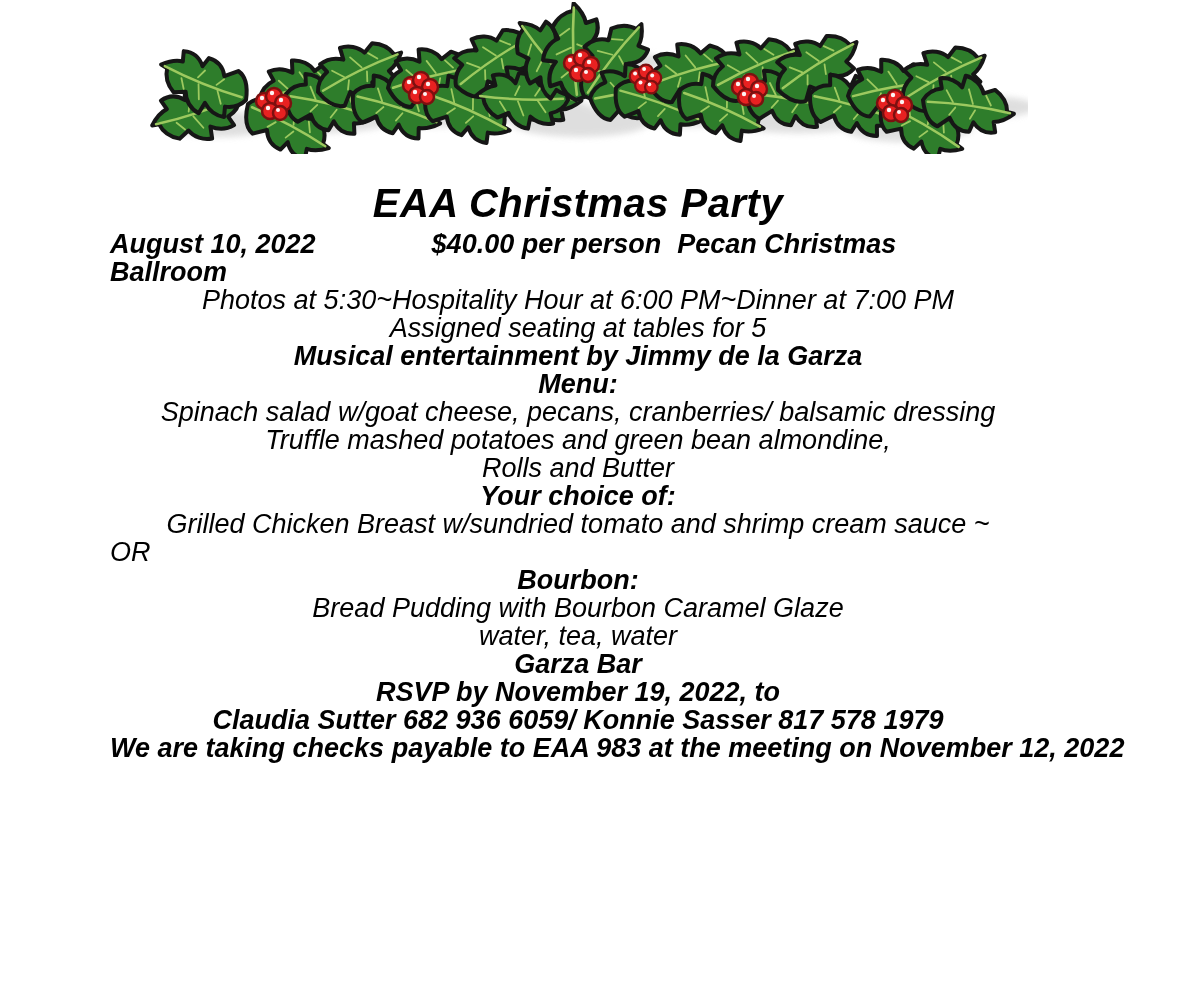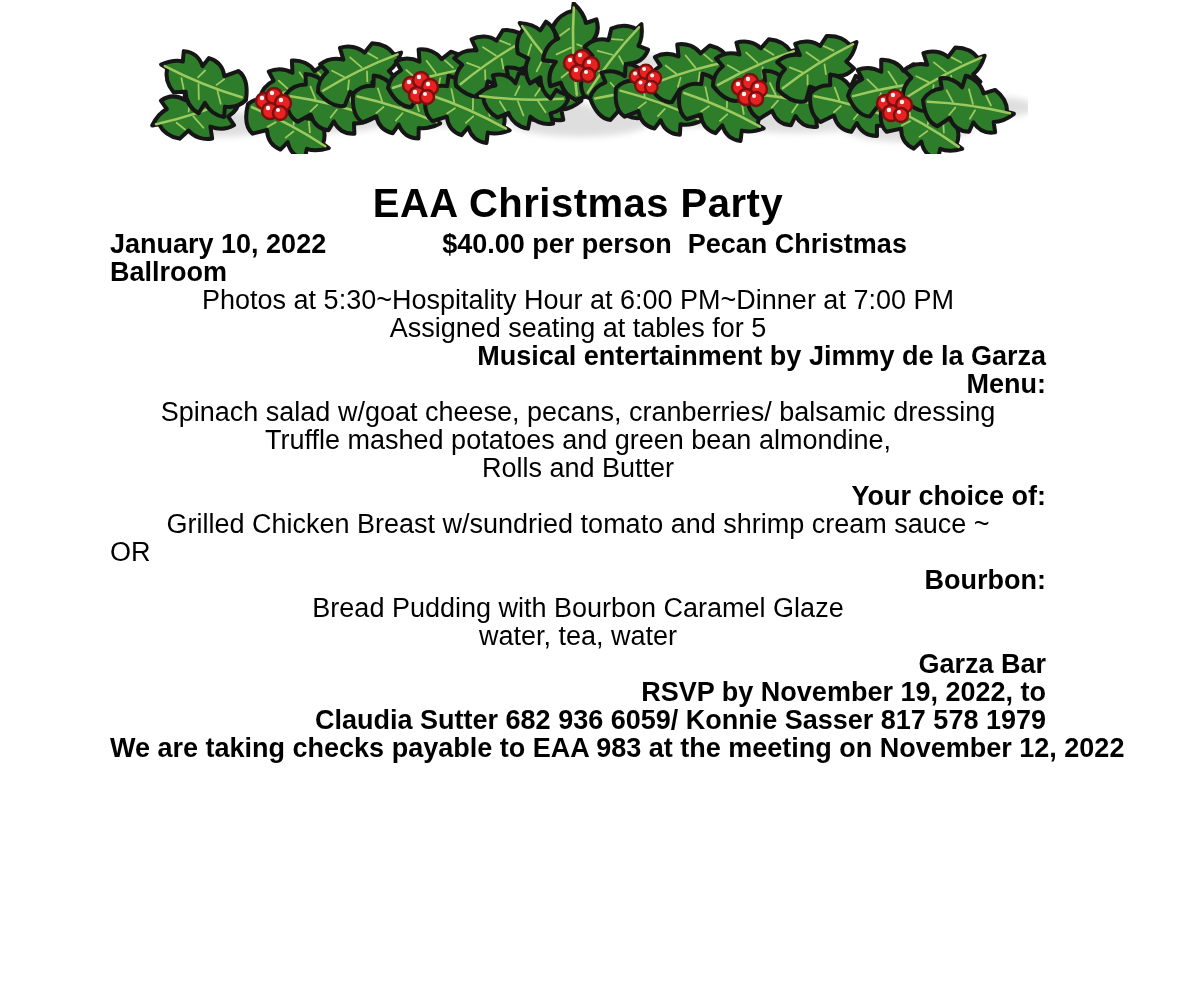--- a/index.html
+++ b/index.html
@@ -18,20 +18,21 @@
     background:var(--background);
     font-family:"Liberation Sans","DejaVu Sans",sans-serif;
     color:var(--text);
   }
   .page{
     position:relative;
     width:1162px;
     height:992px;
     background:var(--background);
     overflow:hidden;
+    font-style:italic;
   }
   .garland{
     position:absolute;
     left:148px;
     top:2px;
     width:880px;
     height:152px;
   }
   .garland svg{display:block;width:100%;height:100%;}
   .content{
@@ -46,21 +47,21 @@
     font-size:40px;
     font-weight:bold;
     line-height:53px;
     letter-spacing:0.5px;
   }
   .line{
     font-size:27px;
     line-height:28px;
     white-space:nowrap;
   }
-  .bold{font-weight:bold;text-align:right;}
+  .bold{font-weight:bold;}
   .left{text-align:left;}
   .tabgap{display:inline-block;width:116px;}
   .smallgap{display:inline-block;width:16px;}
 </style>
 </head>
 <body>
 
 <div class="page">
 
   <div class="garland">
@@ -144,21 +145,21 @@
         <use href="#berries" transform="translate(601 88)"></use>
         <use href="#berries" transform="translate(746 104)"></use>
       </g>
     </svg>
   </div>
 
   <div class="content">
 
     <h1 class="title">EAA Christmas Party</h1>
 
-    <div class="line bold left"><span>January 10, 2022</span><span class="tabgap"></span><span>$40.00 per person</span><span class="smallgap"></span><span>Pecan Christmas</span></div>
+    <div class="line bold left"><span>August 10, 2022</span><span class="tabgap"></span><span>$40.00 per person</span><span class="smallgap"></span><span>Pecan Christmas</span></div>
     <div class="line bold left">Ballroom</div>
 
     <div class="line"></div>
 
     <div class="line">Photos at 5:30~Hospitality Hour at 6:00 PM~Dinner at 7:00 PM</div>
     <div class="line">Assigned seating at tables for 5</div>
 
     <div class="line"></div>
 
     <div class="line bold">Musical entertainment by Jimmy de la Garza</div>

